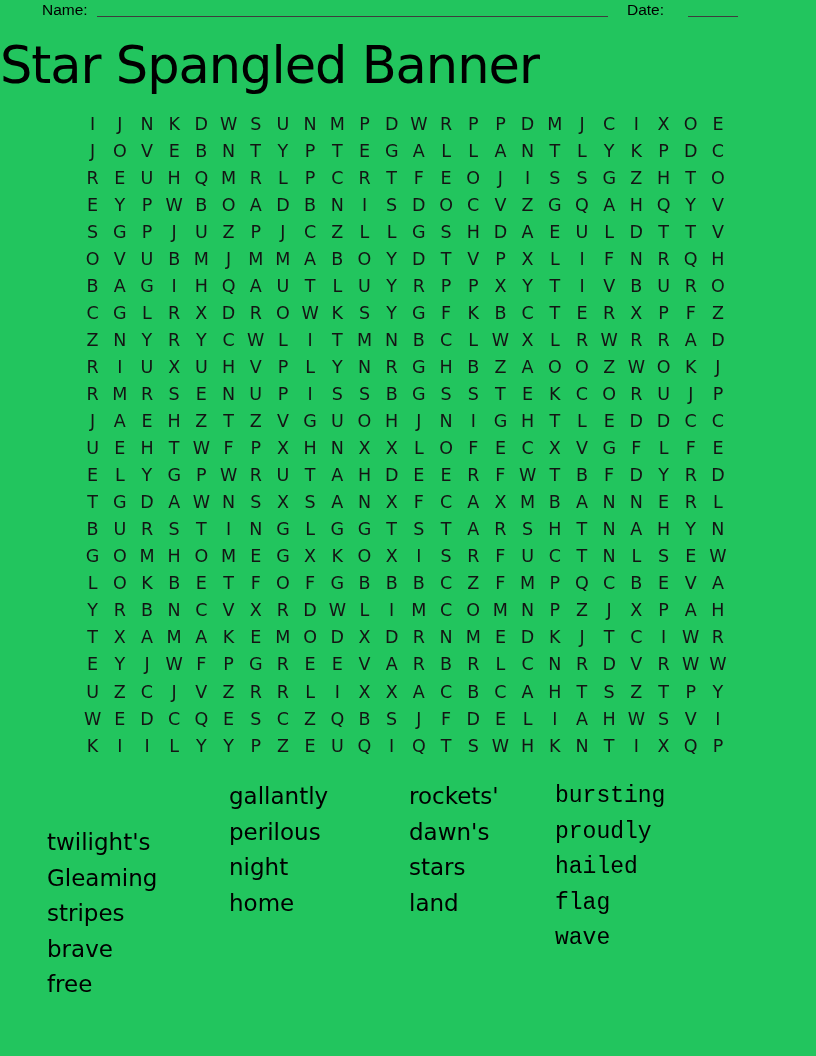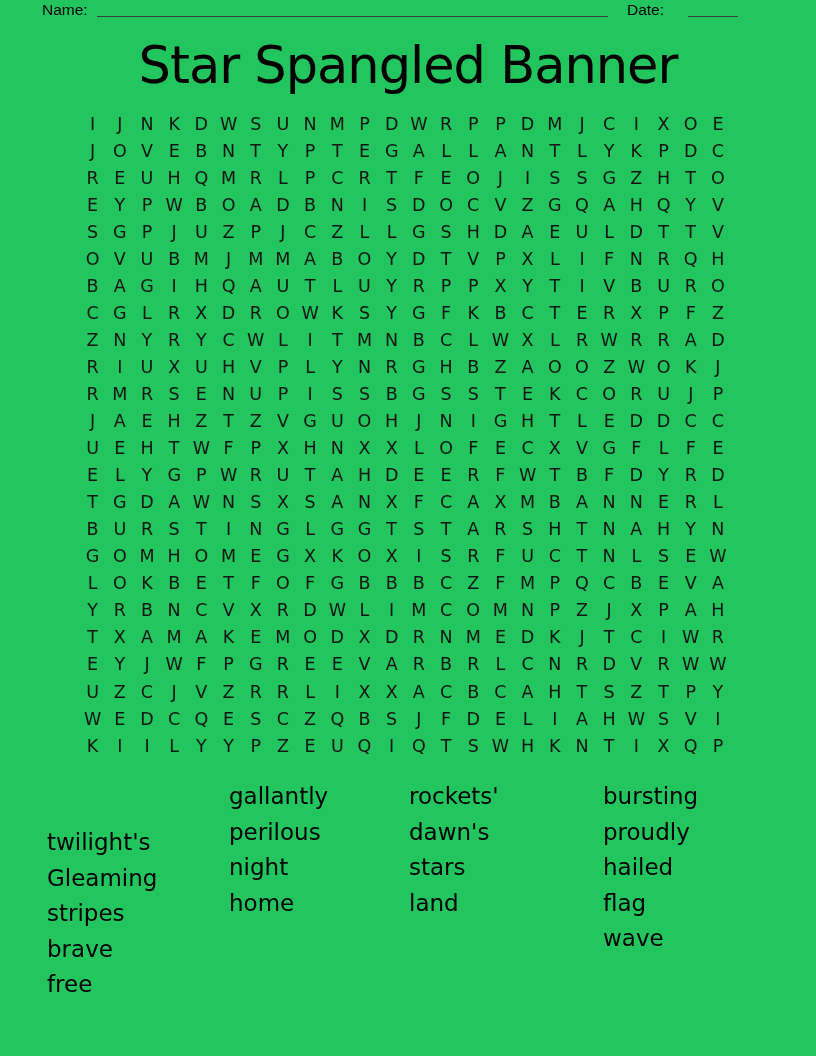--- a/index.html
+++ b/index.html
@@ -31,21 +31,21 @@
   }
   .name-line { left: 97px; width: 511px; }
   .date-line { left: 688px; width: 50px; }
 
   
   .title {
     position: absolute;
     top: 34px;
     left: 0;
     width: 816px;
-    text-align: center;
+    text-align: left;
     font-family: "DejaVu Sans", sans-serif;
     font-size: 51px;
     font-weight: 500;
     letter-spacing: -1px;
     line-height: 64px;
     color: #000;
     white-space: nowrap;
   }
 
   
@@ -74,21 +74,21 @@
     top: 779px;
     font-family: "DejaVu Sans", sans-serif;
     font-size: 23px;
     line-height: 35.6px;
     color: #000;
     white-space: nowrap;
   }
   .wl-col-1 { left: 47px; margin-top: 46px; }
   .wl-col-2 { left: 229px; }
   .wl-col-3 { left: 409px; }
-  .wl-col-4 { left: 603px; }
+  .wl-col-4 { left: 555px; font-family: Liberation Mono, monospace; }
 </style>
 </head>
 <body>
 
 <div class="page">
 
   <span class="hdr-label name-label">Name:</span>
   <div class="write-line name-line"></div>
 
   <span class="hdr-label date-label">Date:</span>

